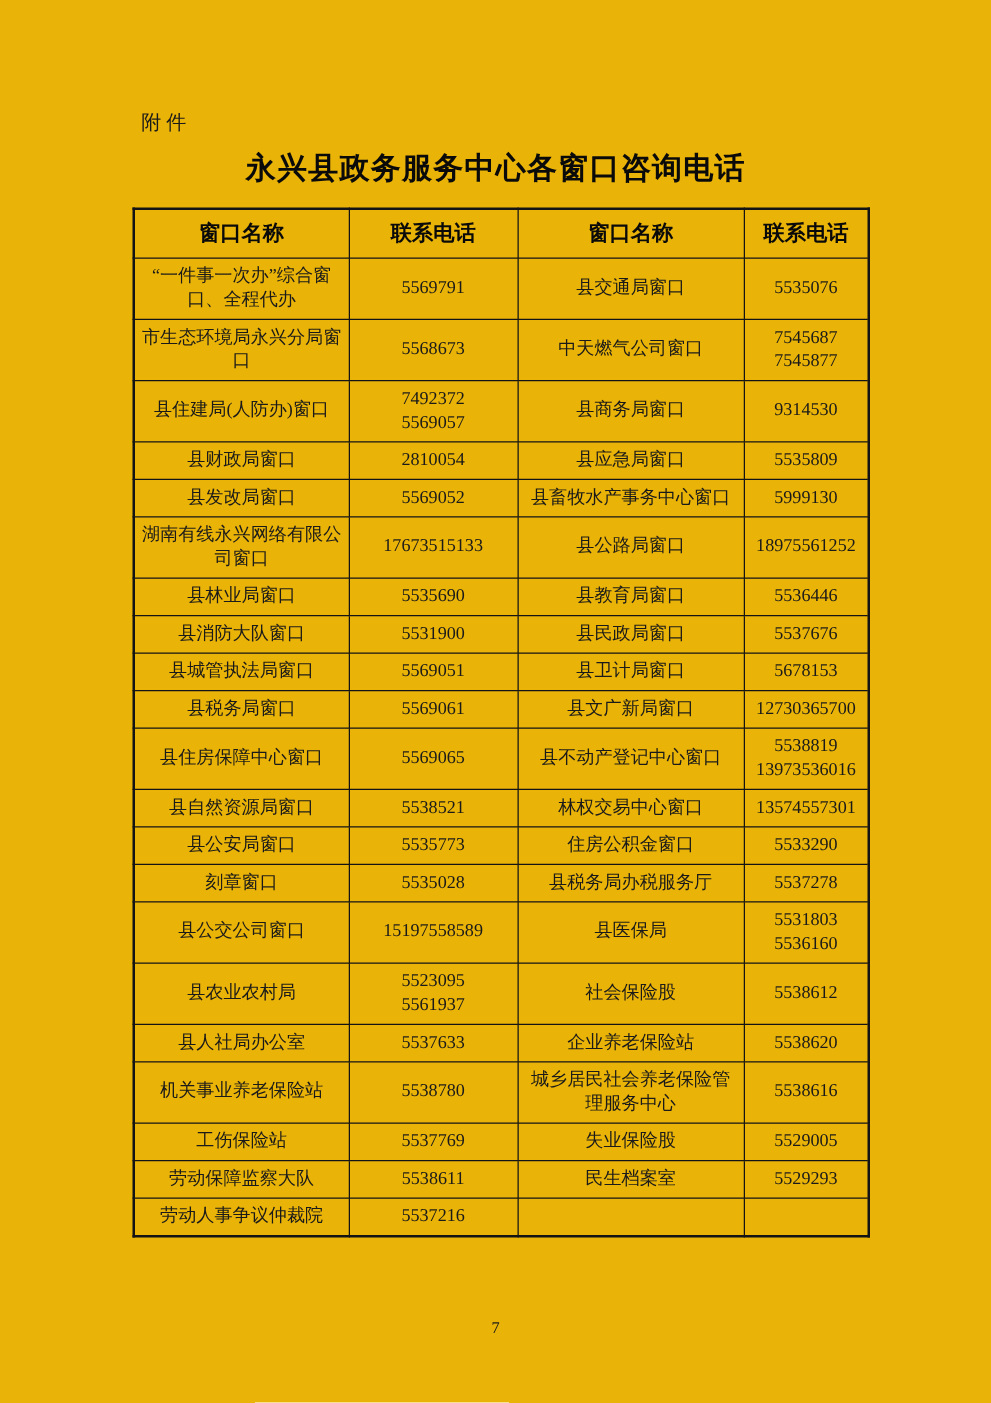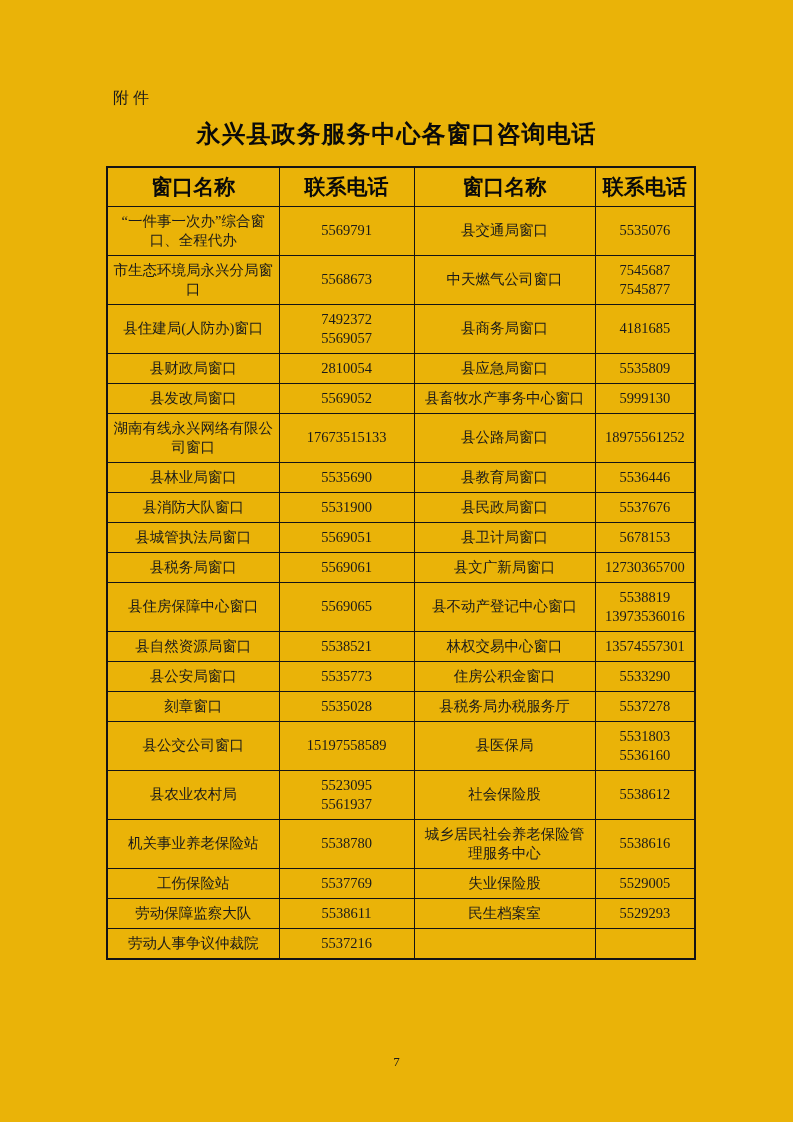--- a/index.html
+++ b/index.html
@@ -45,21 +45,21 @@
     table-layout: fixed;
     border: 2px solid #141414;
   }
   .phone-table th, .phone-table td {
     border: 1px solid #141414;
     text-align: center;
     vertical-align: middle;
     overflow: hidden;
   }
   .phone-table th {
-    font-size: 21px;
+    font-size: 17px;
     font-weight: bold;
     height: 39px;
     color: #0a0a0a;
   }
   .phone-table td {
     font-size: 14.5px;
     line-height: 19px;
     padding: 5px 4px;
     white-space: pre-line;
     color: #1a1a1a;
@@ -110,21 +110,21 @@
           <td>5568673</td>
           <td>中天燃气公司窗口</td>
           <td>7545687
 7545877</td>
         </tr>
         <tr>
           <td>县住建局(人防办)窗口</td>
           <td>7492372
 5569057</td>
           <td>县商务局窗口</td>
-          <td>4181685</td>
+          <td>9314530</td>
         </tr>
         <tr>
           <td>县财政局窗口</td>
           <td>2810054</td>
           <td>县应急局窗口</td>
           <td>5535809</td>
         </tr>
         <tr>
           <td>县发改局窗口</td>
           <td>5569052</td>
@@ -194,20 +194,26 @@
 5536160</td>
         </tr>
         <tr>
           <td>县农业农村局</td>
           <td>5523095
 5561937</td>
           <td>社会保险股</td>
           <td>5538612</td>
         </tr>
         <tr>
+          <td>县人社局办公室</td>
+          <td>5537633</td>
+          <td>企业养老保险站</td>
+          <td>5538620</td>
+        </tr>
+        <tr>
           <td>机关事业养老保险站</td>
           <td>5538780</td>
           <td>城乡居民社会养老保险管理服务中心</td>
           <td>5538616</td>
         </tr>
         <tr>
           <td>工伤保险站</td>
           <td>5537769</td>
           <td>失业保险股</td>
           <td>5529005</td>

